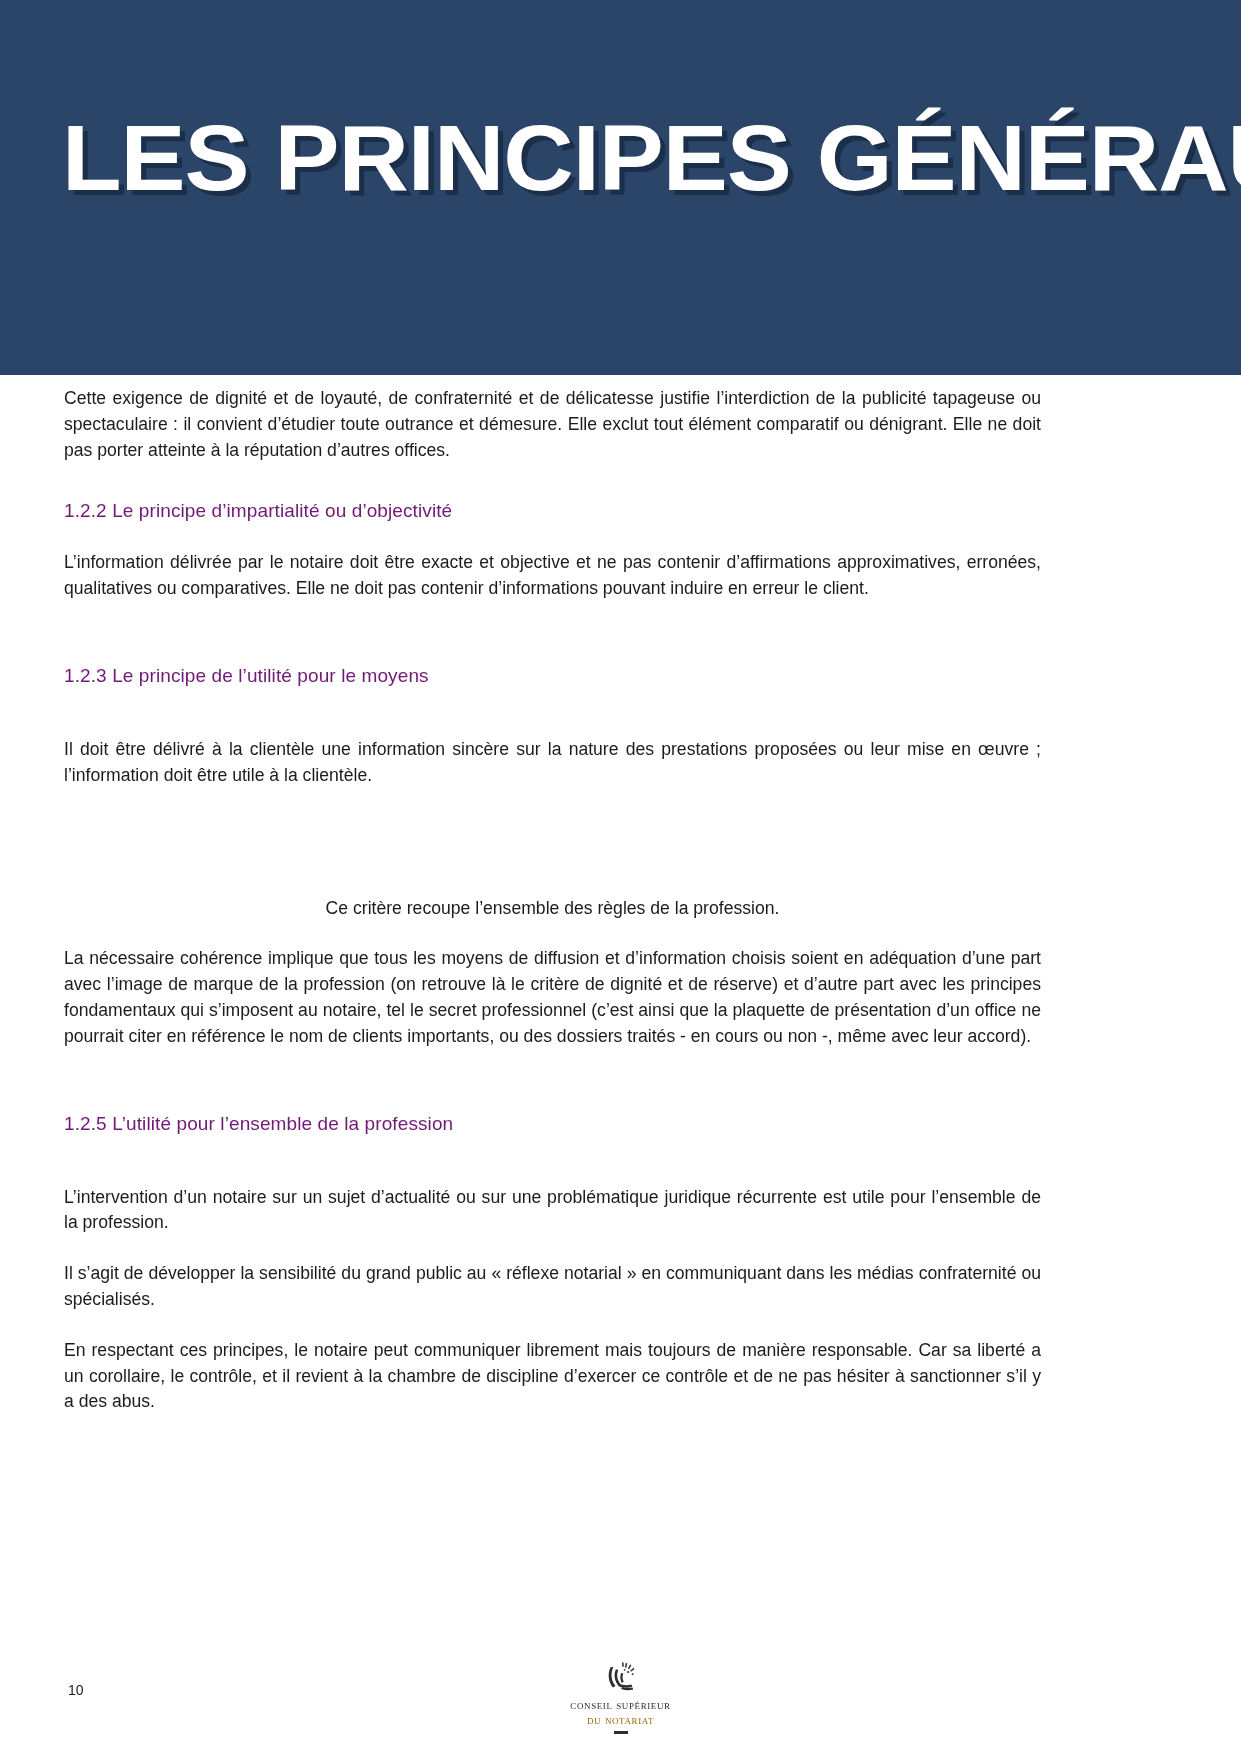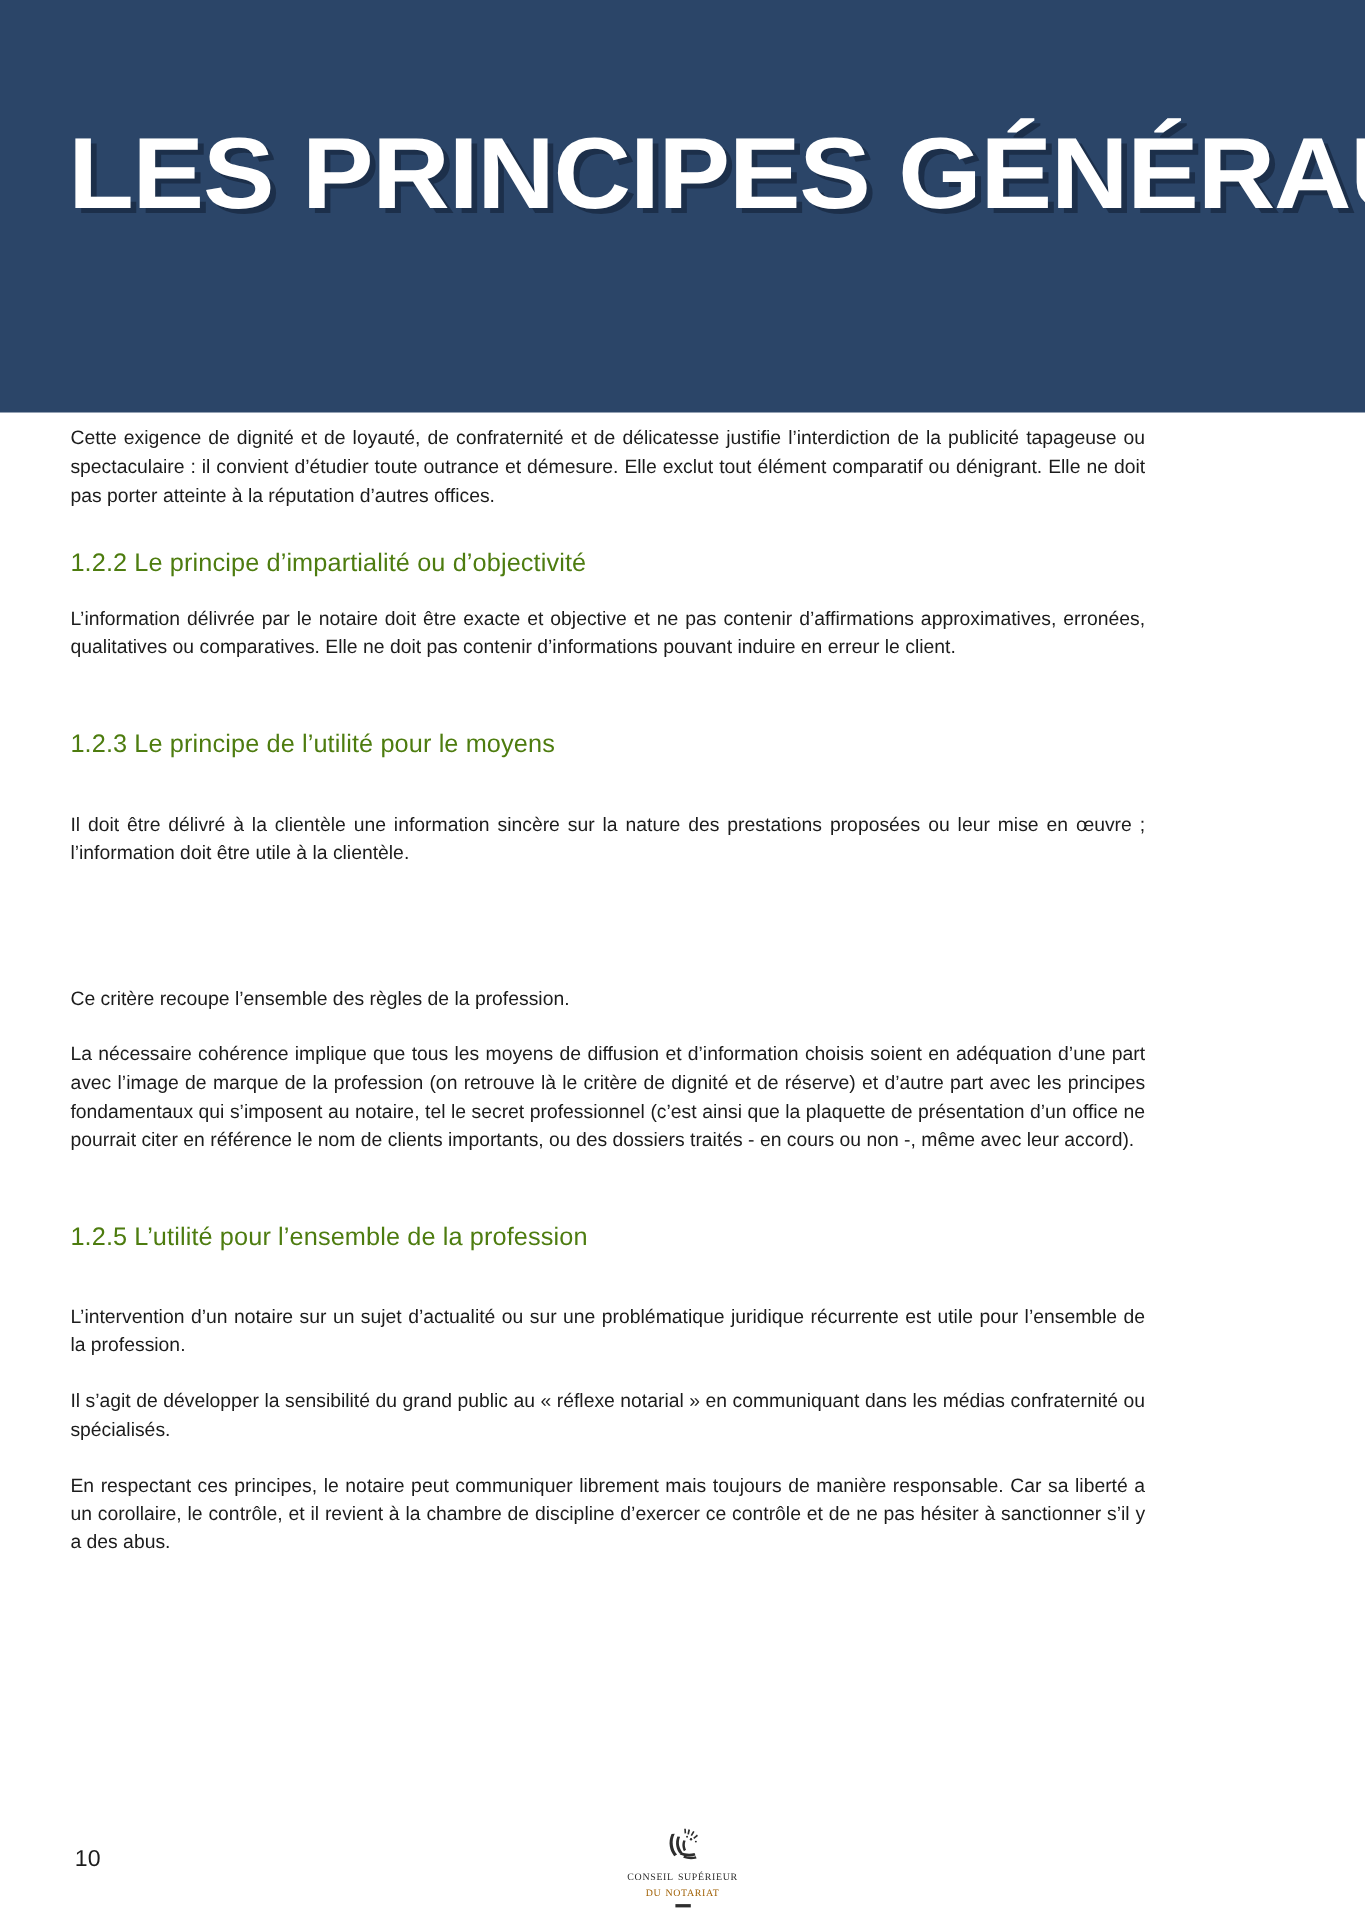--- a/index.html
+++ b/index.html
@@ -59,27 +59,27 @@
   p.para {
     margin: 0;
     color: #1c1c1c;
     font-size: 17.6px;
     line-height: 25.8px;
     text-align: justify;
     text-justify: inter-word;
     hyphens: none;
   }
   p.para.last-natural {
-    text-align: left;
+    text-align: center;
   }
 
   h2.section-heading {
     margin: 0;
-    color: #4d7c0f;
-    font-size: 23px;
+    color: #701a75;
+    font-size: 19px;
     font-weight: 400;
     line-height: 28px;
     letter-spacing: 0.1px;
   }
 
   
   .sp-1 { height: 11px; }   
   .sp-gap-sm { height: 25px; }
   .sp-gap-md { height: 34px; }
   .sp-gap-lg { height: 47px; }
@@ -91,21 +91,21 @@
     left: 0;
     top: 1660px;
     width: 1241px;
     height: 94px;
   }
   .page-number {
     position: absolute;
     left: 68px;
     top: 20px;
     color: #1c1c1c;
-    font-size: 21px;
+    font-size: 14px;
     line-height: 20px;
     text-align: right;
   }
   .footer-logo {
     position: absolute;
     left: 50%;
     top: 0px;
     transform: translateX(-50%);
     width: 190px;
     text-align: center;

